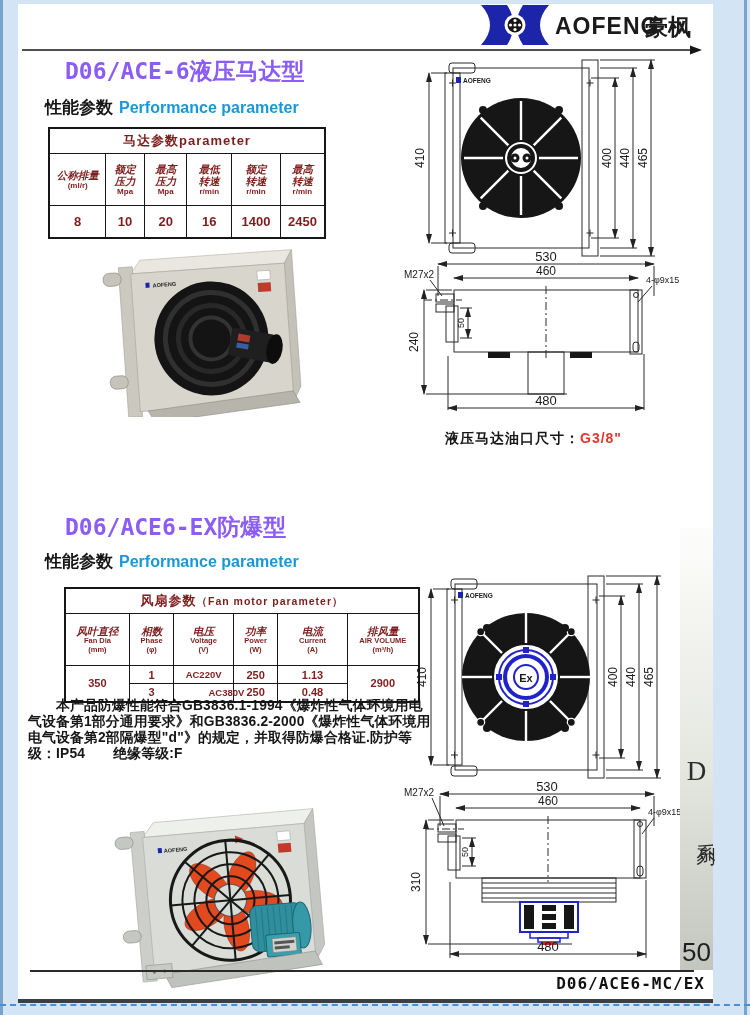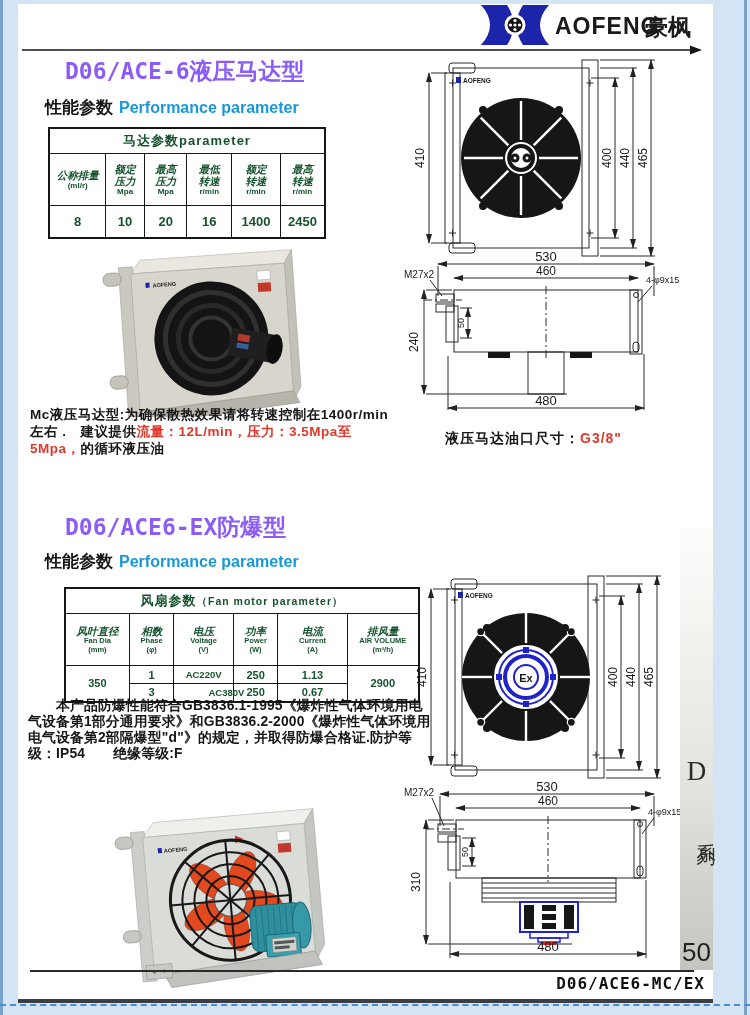--- a/index.html
+++ b/index.html
@@ -15,21 +15,21 @@
   .arrow-line{left:4px;top:40px;}
   
   .sec-title{font-family:"DejaVu Sans Mono", monospace;font-weight:bold;font-size:23px;
              color:#8b5cf6;letter-spacing:0px;white-space:nowrap;margin-left:20px;}
   .perf{font-size:17px;font-weight:bold;white-space:nowrap;}
   .perf .en{color:#1898d8;font-size:16px;margin-left:6px;}
   
   table{border-collapse:collapse;table-layout:fixed;}
   .ptable{border:2px solid #161616;}
   .ptable td{border:1.5px solid #161616;text-align:center;vertical-align:middle;
-             font-weight:bold;padding:0;color:#14532d;}
+             font-weight:bold;padding:0;color:#7f1d1d;}
   .ptable .ttl{font-size:13px;height:24px;letter-spacing:1px;}
   .hl{display:block;font-size:10.5px;line-height:12px;font-style:italic;}
   .hs{display:block;font-size:8px;line-height:9px;font-weight:bold;}
   .he{display:block;font-size:7.5px;line-height:8.5px;}
   .val{font-size:13px;}
   .val2{font-size:11px;}
   
   .note{font-size:13.5px;line-height:17px;font-weight:bold;letter-spacing:0.5px;}
   .note .red{color:#e2372b;}
   .paras{font-size:13.8px;line-height:16px;font-weight:bold;letter-spacing:0.2px;}
@@ -161,23 +161,20 @@
       <g transform="rotate(14 152 104)">
         <rect x="136" y="90" width="44" height="28" rx="3" fill="#1f1f1f"></rect>
         <ellipse cx="181" cy="104" rx="8" ry="15" fill="#0d0d0d"></ellipse>
         <rect x="143" y="95" width="12" height="7" fill="#b03a2e"></rect>
         <rect x="143" y="104" width="12" height="5" fill="#3a5fa0"></rect>
       </g>
       <polygon points="50,164 196,154 202,166 56,176" fill="#b7b4ab" stroke="#908d85" stroke-width="0.6"></polygon>
     </g>
   </svg>
 
-  <div class="abs note" style="left:12px;top:402px;width:372px;">
-    <span>Mc液压马达型:为确保散热效果请将转速控制在1400r/min左右 .　建议提供</span><span class="red">流量：12L/min，压力：3.5Mpa至5Mpa，</span><span>的循环液压油</span>
-  </div>
 
   <svg class="abs" style="left:385px;top:54px;" width="290" height="202" viewBox="0 0 290 202">
     <defs>
       <marker id="ar1e" markerWidth="10" markerHeight="8" refX="9" refY="3" orient="auto" markerUnits="userSpaceOnUse">
           <path d="M0,0L10,3L0,6Z" fill="#222"></path>
         </marker>
       <marker id="ar1s" markerWidth="10" markerHeight="8" refX="1" refY="3" orient="auto" markerUnits="userSpaceOnUse">
           <path d="M10,0L0,3L10,6Z" fill="#222"></path>
         </marker>
     </defs>
@@ -341,27 +338,27 @@
       <td class="val2">1</td>
       <td style="font-size:9.5px;font-weight:bold;">AC220V</td>
       <td class="val2">250</td>
       <td class="val2">1.13</td>
       <td class="val2" rowspan="2">2900</td>
     </tr>
     <tr style="height:18px;">
       <td class="val2">3</td>
       <td style="font-size:9.5px;font-weight:bold;padding-left:34px;">AC380V</td>
       <td class="val2">250</td>
-      <td class="val2">0.67</td>
+      <td class="val2">0.48</td>
     </tr>
   </tbody>
     </table>
 
   <div class="abs paras" style="left:10px;top:694px;width:404px;">
-    <p>　　本产品防爆性能符合GB3836.1-1995《爆炸性气体环境用电气设备第1部分通用要求》和GB3836.2-2000《爆炸性气体环境用电气设备第2部隔爆型"d"》的规定，并取得防爆合格证.防护等级：IP54　　绝缘等级:F</p>
+    <p>　　本产品防爆性能符合GB3836.1-1994《爆炸性气体环境用电气设备第1部分通用要求》和GB3836.2-2000《爆炸性气体环境用电气设备第2部隔爆型"d"》的规定，并取得防爆合格证.防护等级：IP54　　绝缘等级:F</p>
   </div>
 
   <svg class="abs" style="left:94px;top:796px;" width="248" height="192" viewBox="0 0 248 192">
     <g transform="rotate(-5 120 95)">
       <polygon points="36,30 198,30 208,16 48,16" fill="#eef0ec" stroke="#b0b3ae" stroke-width="0.6"></polygon>
       <polygon points="198,30 208,16 208,152 198,168" fill="#c3c6c1" stroke="#a2a5a0" stroke-width="0.6"></polygon>
       <rect x="24" y="24" width="14" height="150" fill="#ccceca" stroke="#a2a5a0" stroke-width="0.6"></rect>
       <rect x="8" y="28" width="18" height="12" rx="6" fill="#c5c7c3" stroke="#8f918d" stroke-width="0.7"></rect>
       <rect x="8" y="122" width="18" height="12" rx="6" fill="#c5c7c3" stroke="#8f918d" stroke-width="0.7"></rect>
       <rect x="36" y="30" width="162" height="138" fill="#dadcd7" stroke="#aeb1ac" stroke-width="0.7"></rect>

